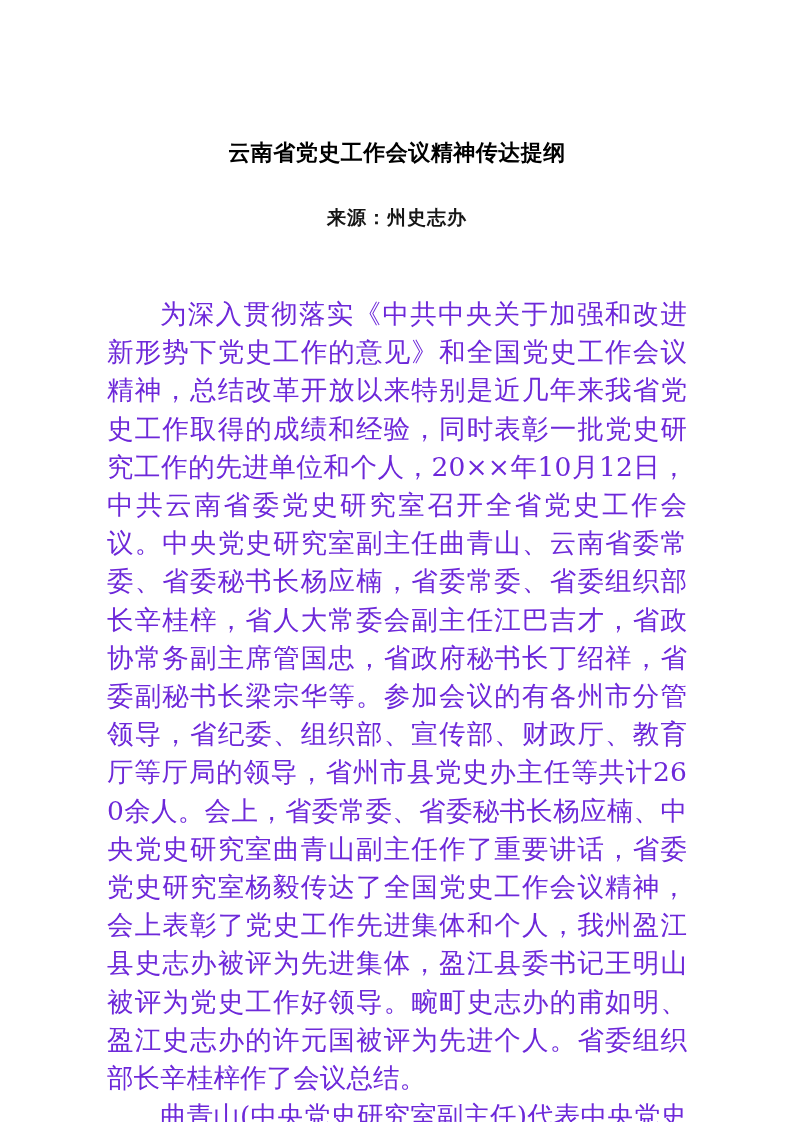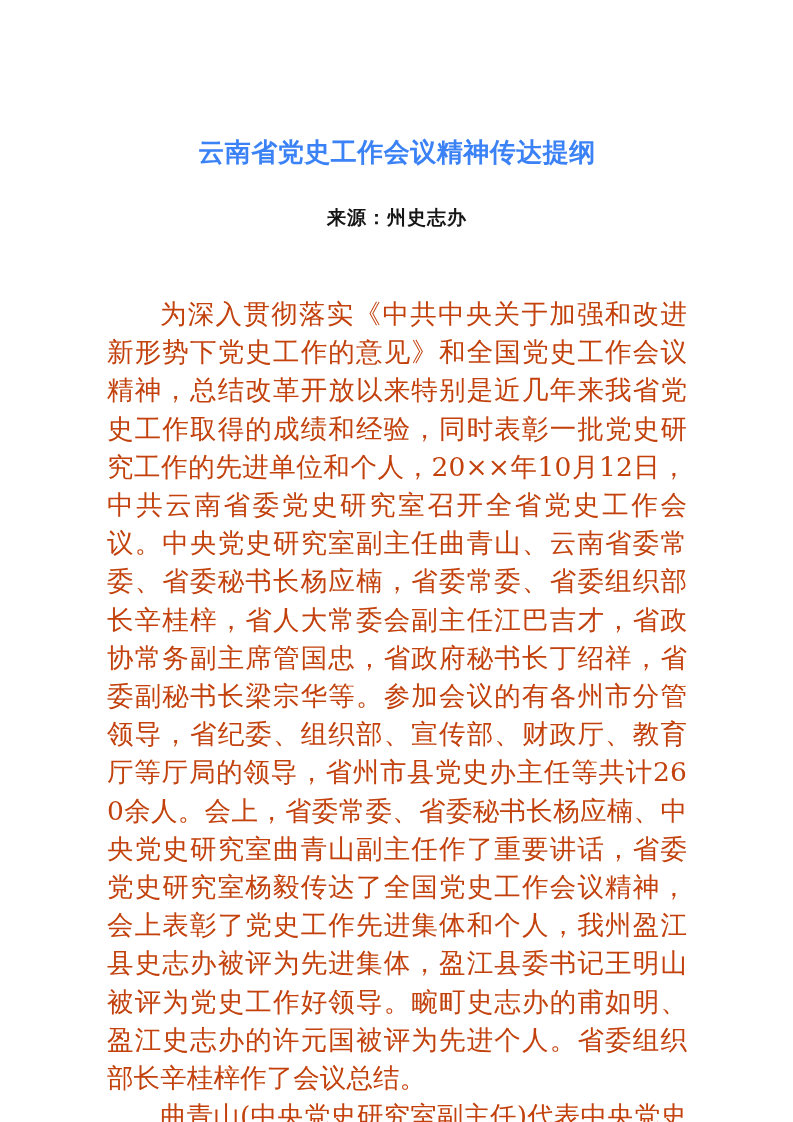--- a/index.html
+++ b/index.html
@@ -28,26 +28,26 @@
     left: 107px;
     top: 0;
     width: 580px;
   }
 
   .doc-title {
     margin: 0;
     padding: 0;
     text-align: center;
     font-family: "Liberation Serif", "DejaVu Serif", serif;
-    font-size: 26px;
+    font-size: 22px;
     font-weight: 700;
     line-height: 40px;
     letter-spacing: 0.5px;
     padding-top: 133px;
-    color: #3b82f6;
+    color: #000000;
   }
 
   .doc-source {
     margin: 16px;
     padding: 0;
     text-align: center;
     font-family: "DejaVu Serif", "Liberation Serif", serif;
     font-size: 19px;
     font-weight: 700;
     line-height: 28px;
@@ -62,21 +62,21 @@
 
   .para {
     margin: 0;
     padding: 0;
     font-family: "DejaVu Serif", "Liberation Serif", serif;
     font-size: 26.5px;
     line-height: 38.2px;
     text-align: justify;
     text-justify: inter-ideograph;
     text-indent: 2em;
-    color: #c2410c;
+    color: #6d28d9;
     letter-spacing: 0.1px;
     word-break: break-all;
   }
 
   .para + .para {
     margin-top: 0;
   }
 </style>
 </head>
 <body>

